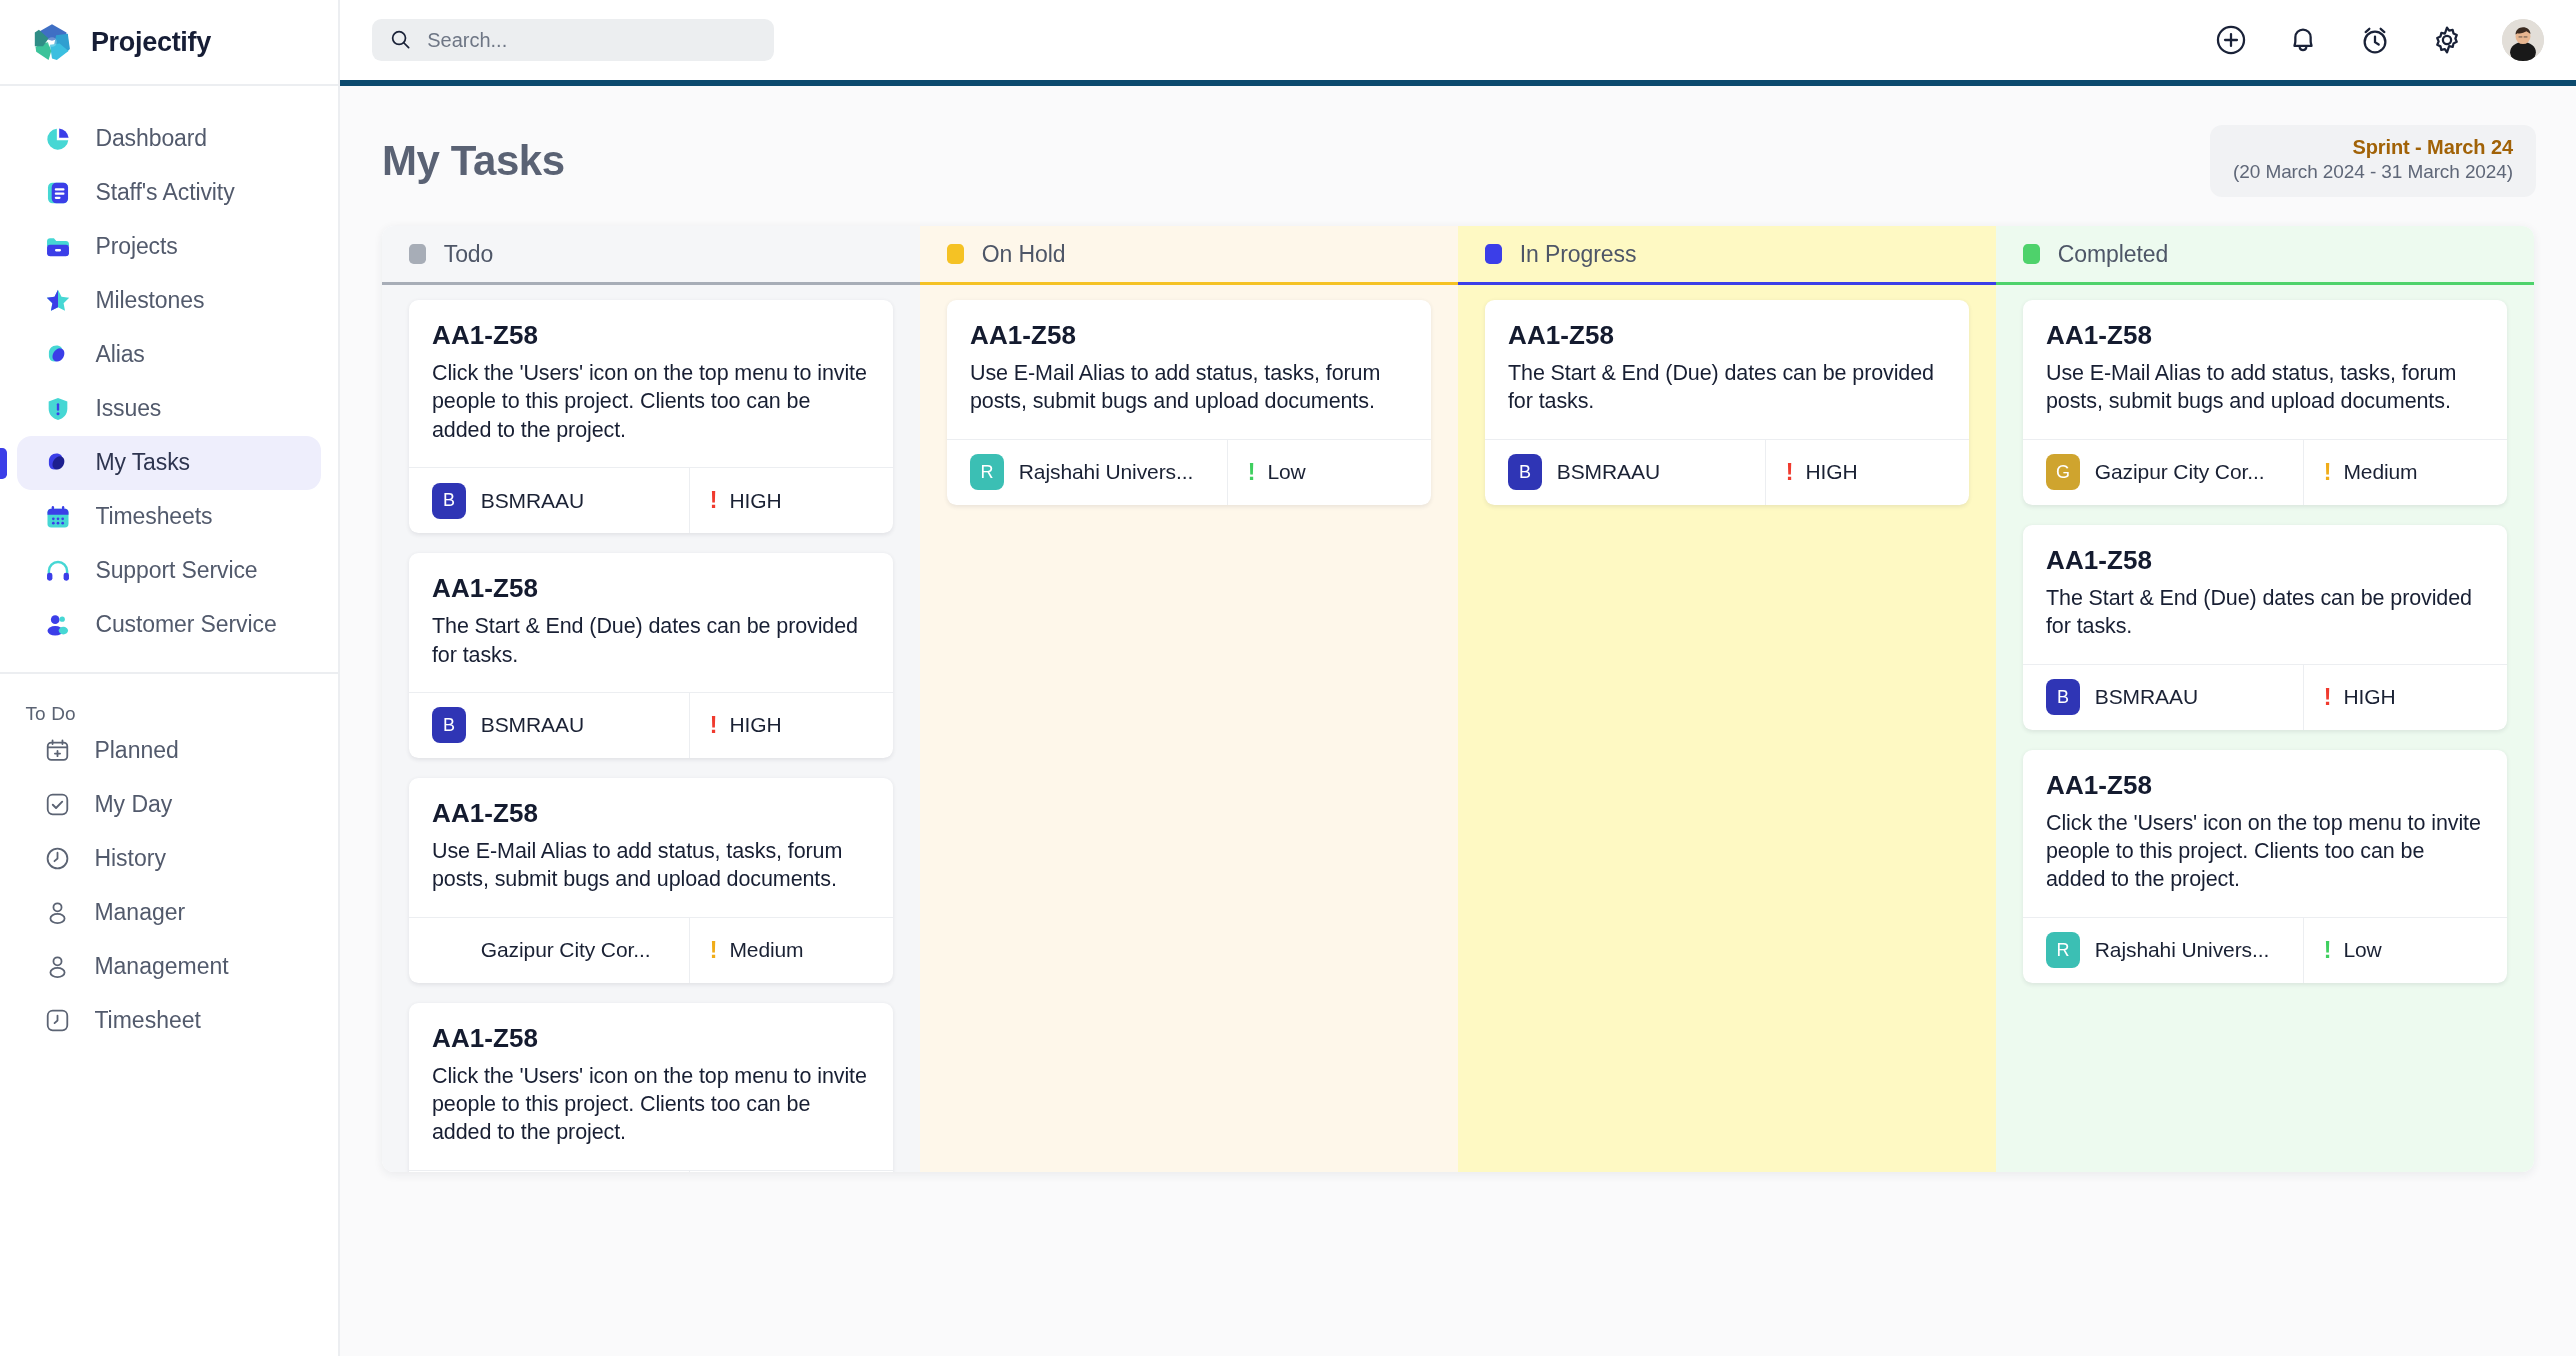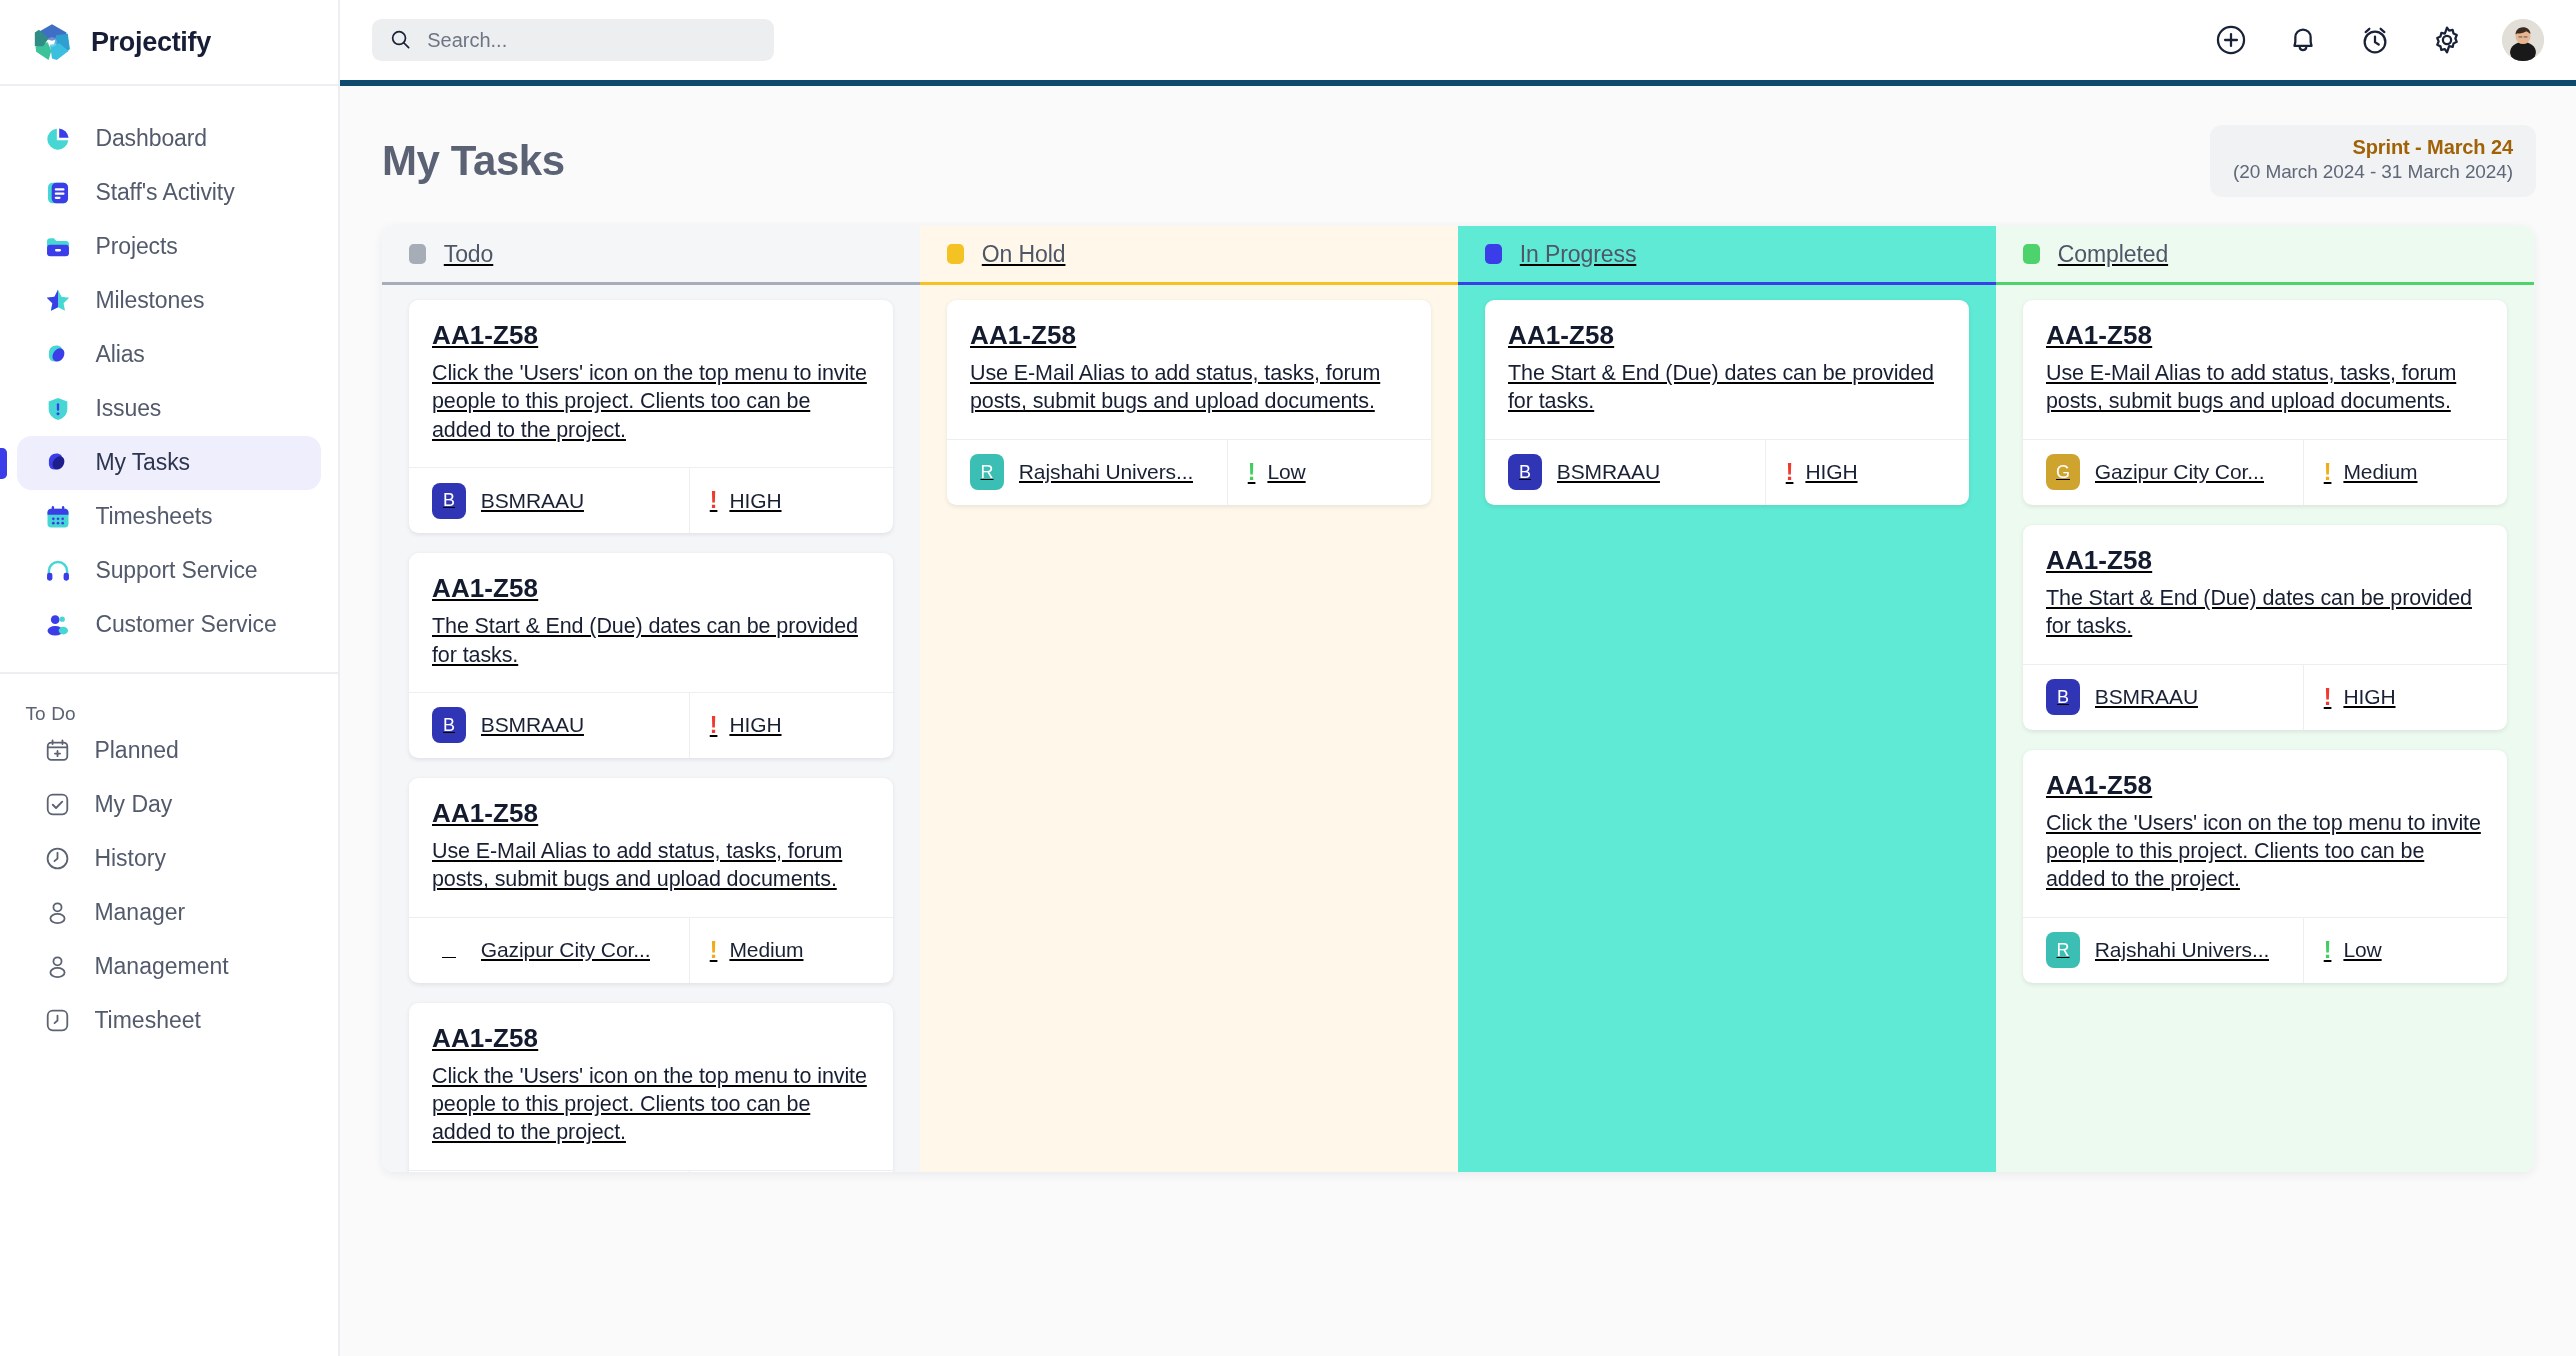--- a/index.html
+++ b/index.html
@@ -113,21 +113,21 @@
   
   .board-wrap { padding: 29.5px 42px 0 42px; }
   .board {
     display: flex;
     border-radius: 12px;
     overflow: hidden;
     box-shadow: 0 2.7px 9.4px rgba(30,38,60,.07);
     background: #fff;
     height: 946px;
   }
-  .column { flex: 1 1 0; min-width: 0; display: flex; flex-direction: column; text-decoration: underline; }
+  .column { flex: 1 1 0; min-width: 0; display: flex; flex-direction: column; }
   .col-head {
     height: 59px; flex: 0 0 59px;
     display: flex; align-items: center; gap: 17.4px;
     padding-left: 27px;
   }
   .col-dot { width: 17.4px; height: 20px; border-radius: 4.7px; flex: 0 0 17.4px; }
   .col-title { font-size: 23px; color: #4e5667; letter-spacing: -0.1px; }
   .col-body { flex: 1 1 auto; padding: 14.8px 27px 0 27px; overflow: hidden; }
 
   
@@ -492,21 +492,21 @@
                     <span class="assignee-name">Rajshahi Univers...</span>
                   </div>
                   <div class="foot-priority">
                     <span class="prio-bang" style="color:#3fcf5f">!</span>
                     <span class="prio-label">Low</span>
                   </div>
                 </div>
               </div>
             </div>
           </div>
-          <div class="column" style="background: #5eead4;">
+          <div class="column" style="background: #fef9c3;">
             <div class="col-head" style="border-bottom: 3.4px solid rgb(59, 62, 232);">
               <span class="col-dot" style="background: rgb(59, 62, 232);"></span>
               <span class="col-title">In Progress</span>
             </div>
             <div class="col-body">
               <div class="card">
                 <div class="card-body">
                   <div class="card-id">AA1-Z58</div>
                   <div class="card-desc">The Start &amp; End (Due) dates can be provided for tasks.</div>
                 </div>

